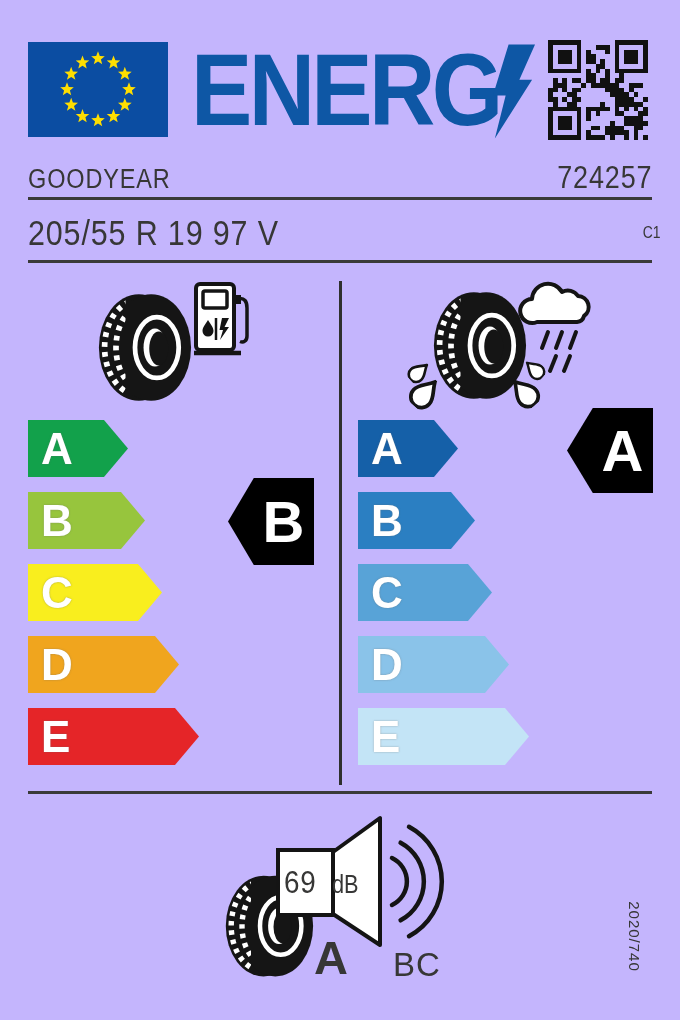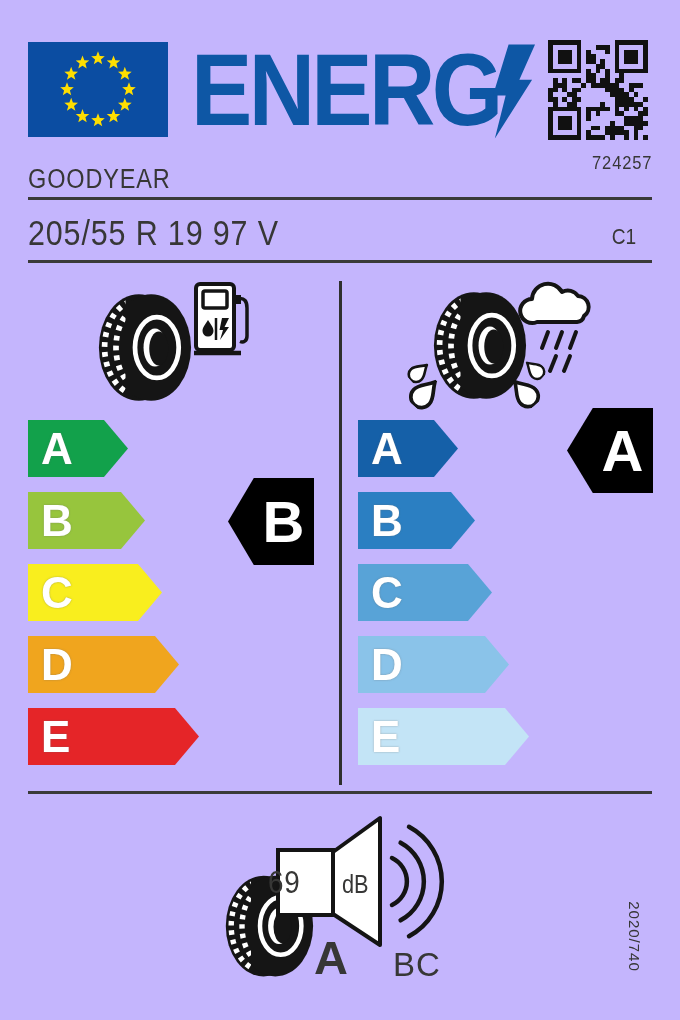--- a/index.html
+++ b/index.html
@@ -12,24 +12,24 @@
 
   
   #eu-flag{left:28px;top:42px;width:140px;height:95px;}
   #energ-text{left:191px;top:40px;font-size:102px;line-height:100px;font-weight:bold;
               letter-spacing:-4px;transform:scaleX(.9);transform-origin:left top;}
   #energ-bolt{left:489px;top:44px;width:47px;height:95px;}
   #qr{left:548px;top:40px;width:100px;height:100px;}
 
   
   #brand{left:28px;top:164px;font-size:27px;letter-spacing:1px;}
-  #article{right:28px;top:152px;font-size:19px;letter-spacing:1px;text-align:left;}
+  #article{right:28px;top:160px;font-size:31px;letter-spacing:1px;text-align:left;}
   #line1{top:197px;}
   #size{left:28px;top:213px;font-size:35px;letter-spacing:1px;text-align:right;}
-  #class-marking{right:44px;top:224px;font-size:22px;}
+  #class-marking{right:20px;top:224px;font-size:16px;}
   #line2{top:260px;}
   #divider{position:absolute;left:339px;top:281px;width:3px;height:504px;background:#2f2f2e;}
   #line3{top:791px;}
 
   
   .grp{position:absolute;top:420px;width:0;height:0;}
   #fuel-grp{left:28px;} #wet-grp{left:358px;}
   .arrow{position:absolute;height:57px;display:flex;align-items:center;
          clip-path:polygon(0 0,calc(100% - 24px) 0,100% 50%,calc(100% - 24px) 100%,0 100%);}
   .arrow:nth-of-type(1){top:0;width:100px;}
@@ -39,21 +39,21 @@
   .arrow:nth-of-type(5){top:288px;width:171px;}
   .arrow .ltr{color:#fff;font-weight:bold;font-size:44px;margin-left:13px;
               text-shadow:0 0 2px rgba(110,110,110,.55);}
   .badge{position:absolute;background:#000;color:#fff;font-weight:bold;
          clip-path:polygon(0 50%,30% 0,100% 0,100% 100%,30% 100%);
          display:flex;align-items:center;justify-content:center;padding-left:25px;box-sizing:border-box;}
   #fuel-badge{left:228px;top:478px;width:86px;height:87px;font-size:58px;}
   #wet-badge{left:567px;top:408px;width:86px;height:85px;font-size:58px;}
 
   
-  #noise-db{left:268px;top:864px;display:flex;align-items:baseline;gap:36px;}
+  #noise-db{left:284px;top:864px;display:flex;align-items:baseline;gap:10px;}
   #noise-value{font-size:32px;letter-spacing:1px;}
   #noise-unit{font-size:25px;}
   #noise-abc{left:314px;top:936px;display:flex;align-items:flex-end;line-height:.95;}
   #noise-a{font-size:47px;font-weight:bold;}
   #noise-bc{font-size:33px;letter-spacing:1px;margin-left:45px;}
   #regulation{left:596px;top:928px;width:76px;text-align:center;font-size:15px;
               transform:rotate(90deg);letter-spacing:1px;}
   svg{display:block;}
 </style>
 </head>

